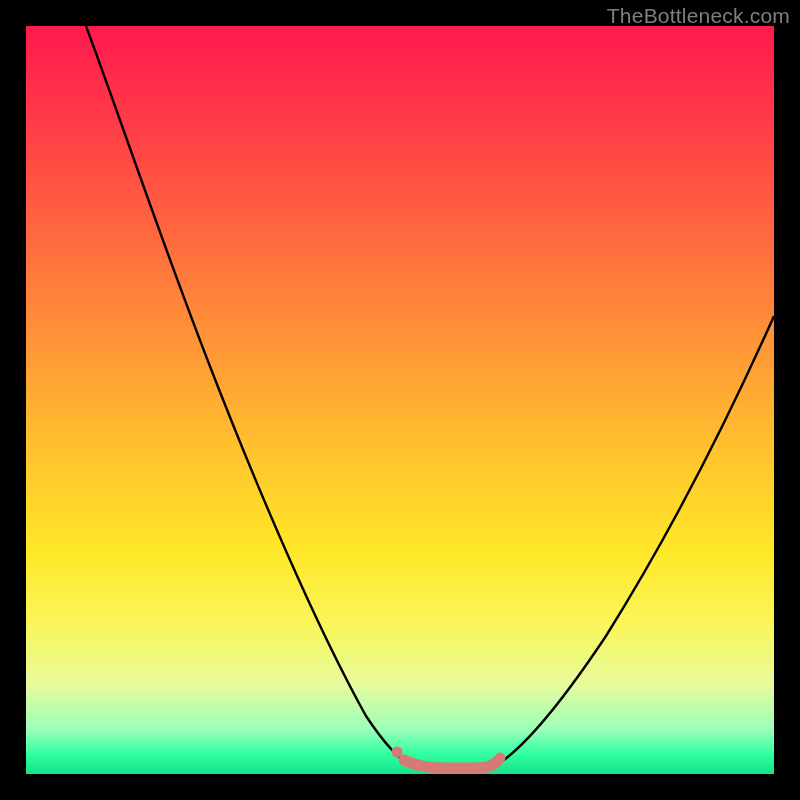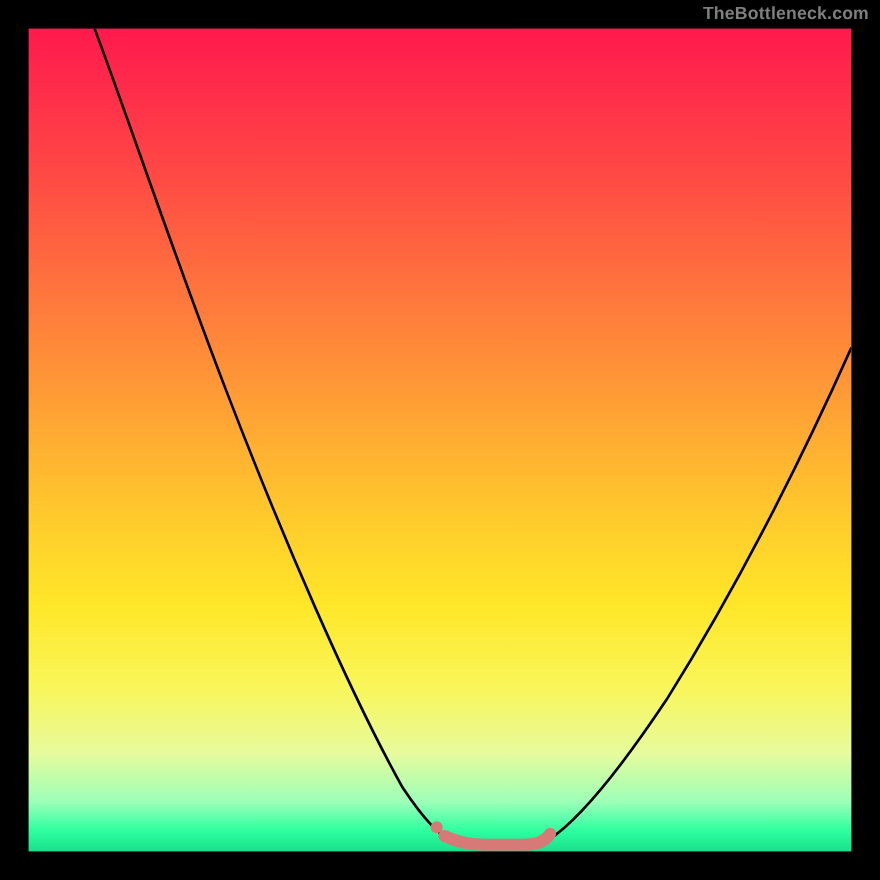--- a/index.html
+++ b/index.html
@@ -37,22 +37,22 @@
       #9cffb8 94%,
       #2dffa0 97.5%,
       #18e08c 100%
     );
   }
   .watermark {
     position: absolute;
     top: 4px;
     right: 10px;
     color: #7f7f7f;
-    font-size: 16px;
-    font-weight: 700;
+    font-size: 21px;
+    font-weight: 400;
     letter-spacing: 0.2px;
     user-select: none;
   }
   svg.curves {
     position: absolute;
     top: 0; left: 0;
     width: 748px; height: 748px;
   }
 </style>
 </head>

